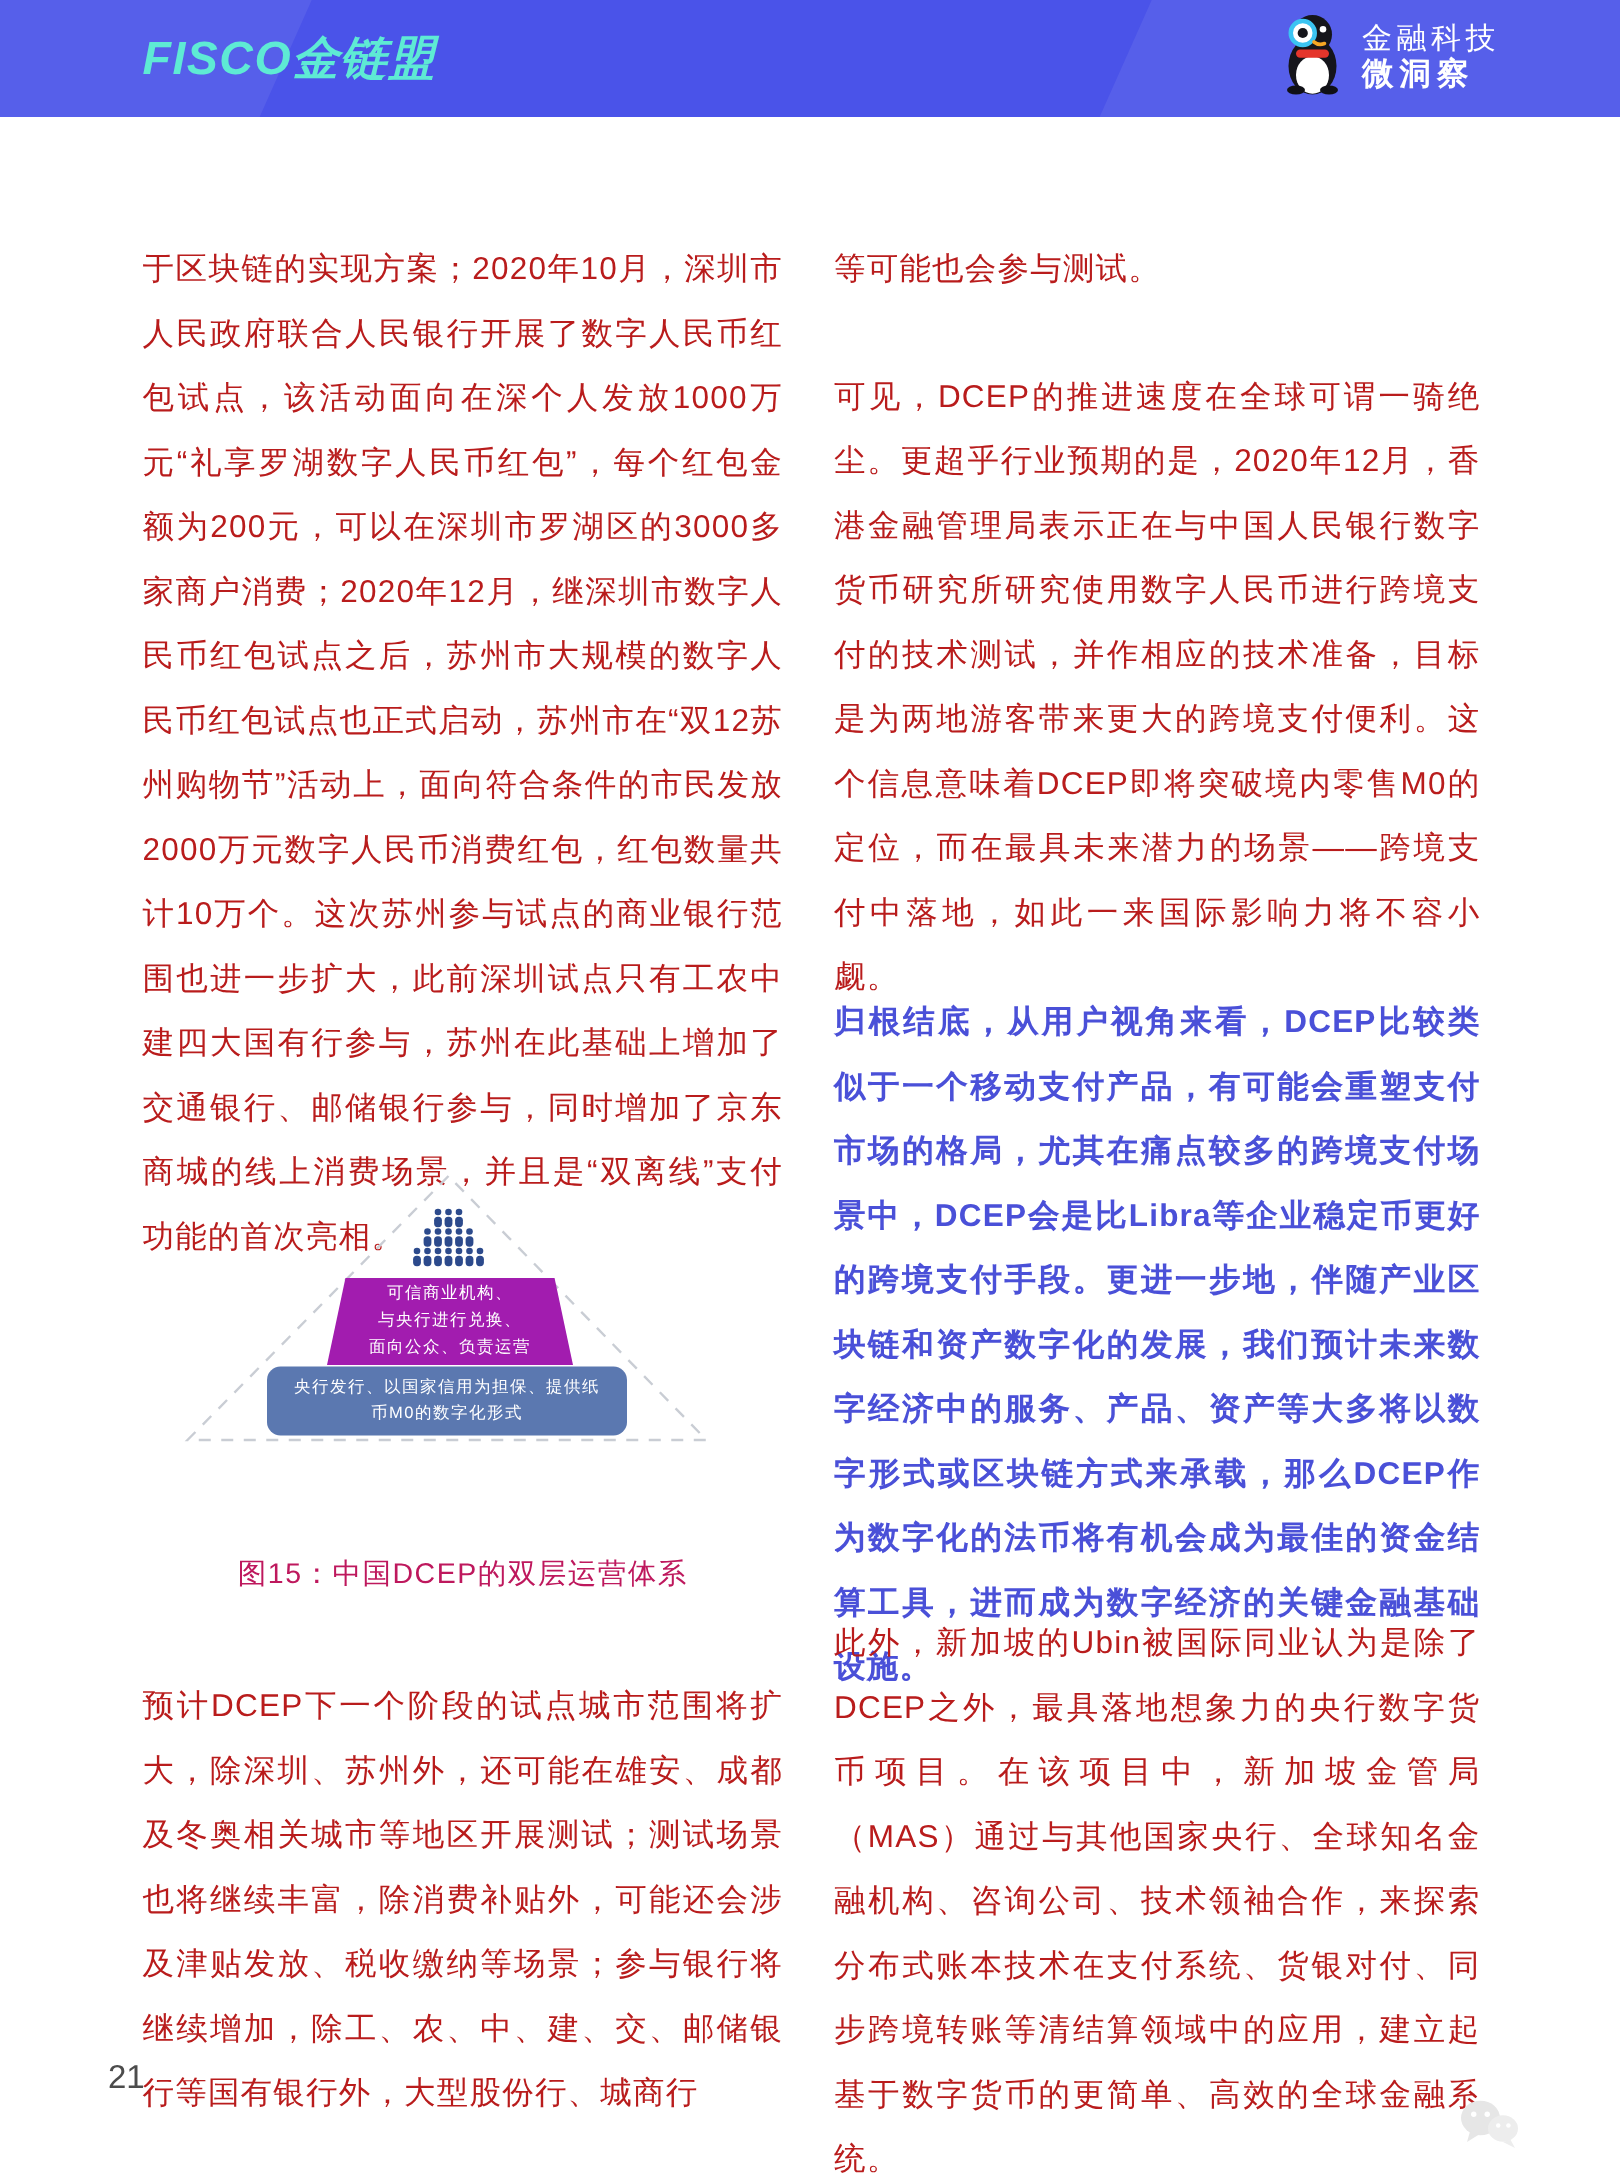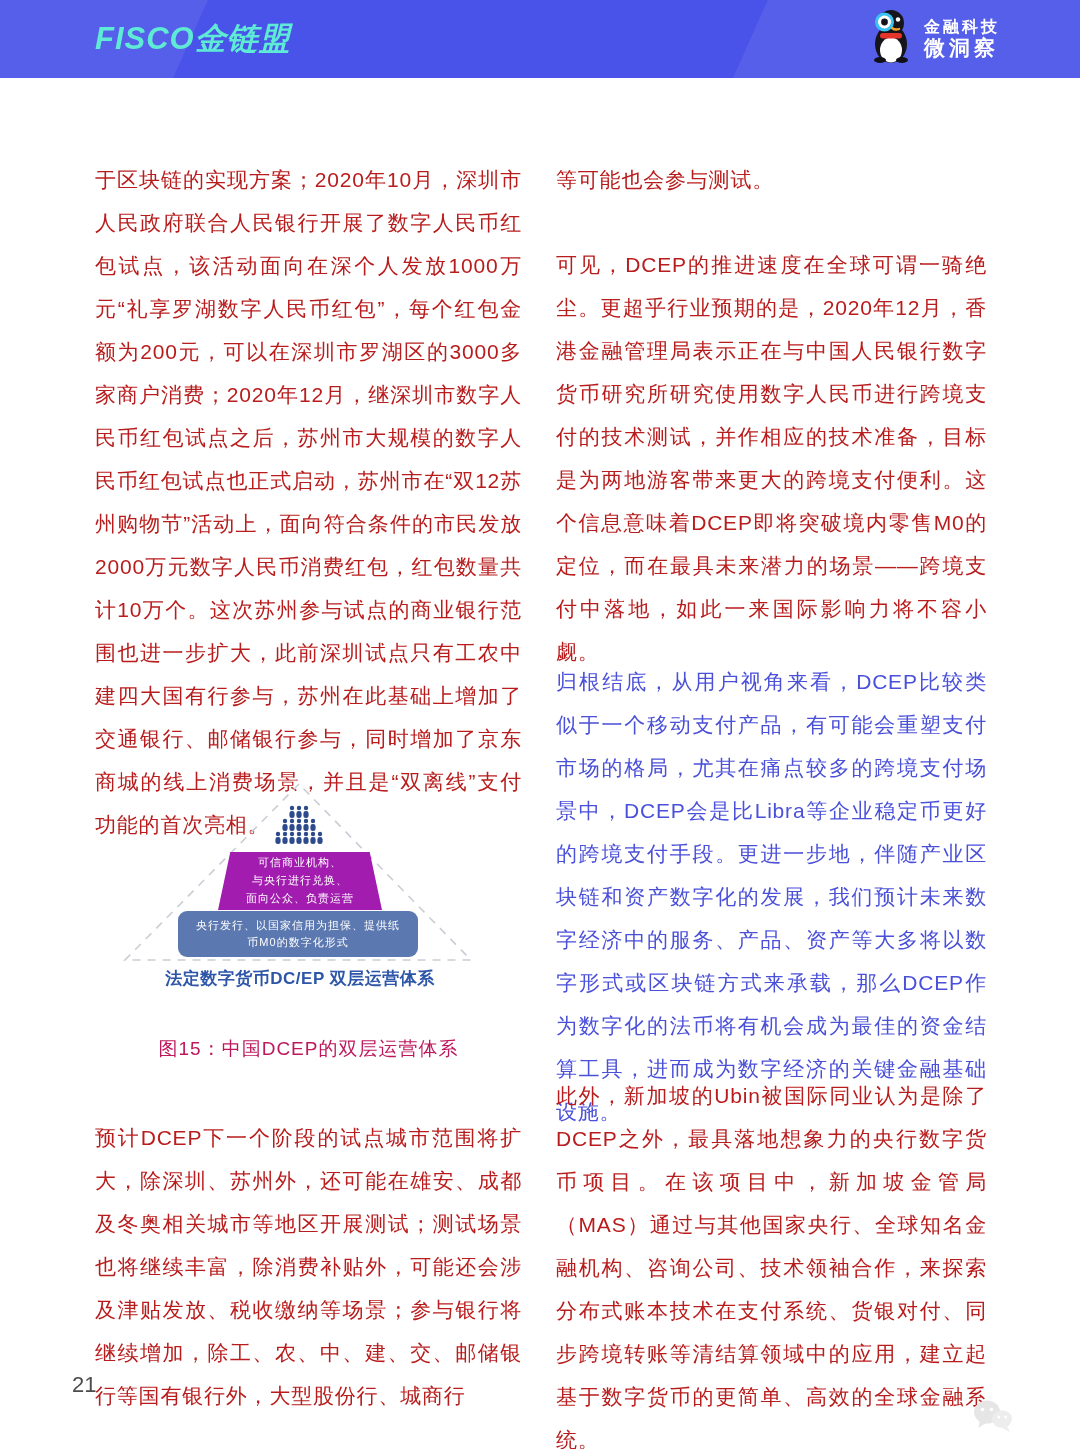--- a/index.html
+++ b/index.html
@@ -18,21 +18,21 @@
   .stripe.s2{width:420px;height:200px;right:-90px;top:-60px;transform:skewX(-24deg);}
   .logo{
     position:absolute;left:95px;top:0;height:78px;display:flex;align-items:center;
     color:#5eead4;font-size:31px;font-weight:800;font-style:italic;letter-spacing:1px;
   }
   .brand{
     position:absolute;right:80px;top:0;height:78px;display:flex;align-items:center;gap:10px;
     color:#ffffff;
   }
   .brand-text{line-height:1.15;text-align:left;}
-  .brand-text .l1{font-size:16px;font-weight:700;letter-spacing:3px;}
+  .brand-text .l1{font-size:20px;font-weight:400;letter-spacing:3px;}
   .brand-text .l2{font-size:21px;font-weight:800;letter-spacing:4px;}
   .p-abs{position:absolute;width:427px;font-size:21px;line-height:43px;color:#b91c1c;
          text-align:justify;letter-spacing:0.8px;margin:0;}
   .left-x{left:95px;}
   .right-x{left:556px;width:431px !important;}
   .highlight{color:#4a50d8;}
   
   .figure{position:absolute;left:95px;top:768px;width:427px;height:240px;}
   .figure svg.bg{position:absolute;left:0;top:0;}
   .tier-top{
@@ -127,32 +127,31 @@
         <rect x="215.4" y="69.1" width="5.2" height="7" rx="2.4"></rect>
         <circle cx="225" cy="66" r="2.2"></circle>
         <rect x="222.4" y="69.1" width="5.2" height="7" rx="2.4"></rect>
       </g>
   </svg>
   <div class="tier-top">可信商业机构、
 与央行进行兑换、
 面向公众、负责运营</div>
   <div class="tier-base">央行发行、以国家信用为担保、提供纸
 币M0的数字化形式</div>
-  <div class="diagram-title">法定数字货币DC/EP 双层运营体系</div>
 </div>
 
 <div class="fig-caption">图15：中国DCEP的双层运营体系</div>
 
 <p class="p-abs left-x" style="top:1116px;">预计DCEP下一个阶段的试点城市范围将扩大，除深圳、苏州外，还可能在雄安、成都及冬奥相关城市等地区开展测试；测试场景也将继续丰富，除消费补贴外，可能还会涉及津贴发放、税收缴纳等场景；参与银行将继续增加，除工、农、中、建、交、邮储银行等国有银行外，大型股份行、城商行</p>
 
 <p class="p-abs right-x" style="top:158px;">等可能也会参与测试。</p>
 
 <p class="p-abs right-x" style="top:243px;">可见，DCEP的推进速度在全球可谓一骑绝尘。更超乎行业预期的是，2020年12月，香港金融管理局表示正在与中国人民银行数字货币研究所研究使用数字人民币进行跨境支付的技术测试，并作相应的技术准备，目标是为两地游客带来更大的跨境支付便利。这个信息意味着DCEP即将突破境内零售M0的定位，而在最具未来潜力的场景——跨境支付中落地，如此一来国际影响力将不容小觑。</p>
 
-<p class="p-abs right-x highlight" style="top:660px;">归根结底，从用户视角来看，DCEP比较类似于一个移动支付产品，有可能会重塑支付市场的格局，尤其在痛点较多的跨境支付场景中，DCEP会是比Libra等企业稳定币更好的跨境支付手段。更进一步地，伴随产业区块链和资产数字化的发展，我们预计未来数字经济中的服务、产品、资产等大多将以数字形式或区块链方式来承载，那么DCEP作为数字化的法币将有机会成为最佳的资金结算工具，进而成为数字经济的关键金融基础设施。</p>
+<p class="p-abs right-x highlight" style="top:660px;font-weight:bold;">归根结底，从用户视角来看，DCEP比较类似于一个移动支付产品，有可能会重塑支付市场的格局，尤其在痛点较多的跨境支付场景中，DCEP会是比Libra等企业稳定币更好的跨境支付手段。更进一步地，伴随产业区块链和资产数字化的发展，我们预计未来数字经济中的服务、产品、资产等大多将以数字形式或区块链方式来承载，那么DCEP作为数字化的法币将有机会成为最佳的资金结算工具，进而成为数字经济的关键金融基础设施。</p>
 
 <p class="p-abs right-x" style="top:1074px;">此外，新加坡的Ubin被国际同业认为是除了DCEP之外，最具落地想象力的央行数字货币项目。在该项目中，新加坡金管局（MAS）通过与其他国家央行、全球知名金融机构、咨询公司、技术领袖合作，来探索分布式账本技术在支付系统、货银对付、同步跨境转账等清结算领域中的应用，建立起基于数字货币的更简单、高效的全球金融系统。</p>
 
 <div class="page-number">21</div>
 
 <div class="watermark">
   <span>
     <svg width="42" height="36" viewBox="0 0 42 36" aria-hidden="true">
       <ellipse cx="15" cy="14" rx="13" ry="11.5" fill="#e6e6e6"></ellipse>
       <polygon points="8,23 6,30 14,25" fill="#e6e6e6"></polygon>

